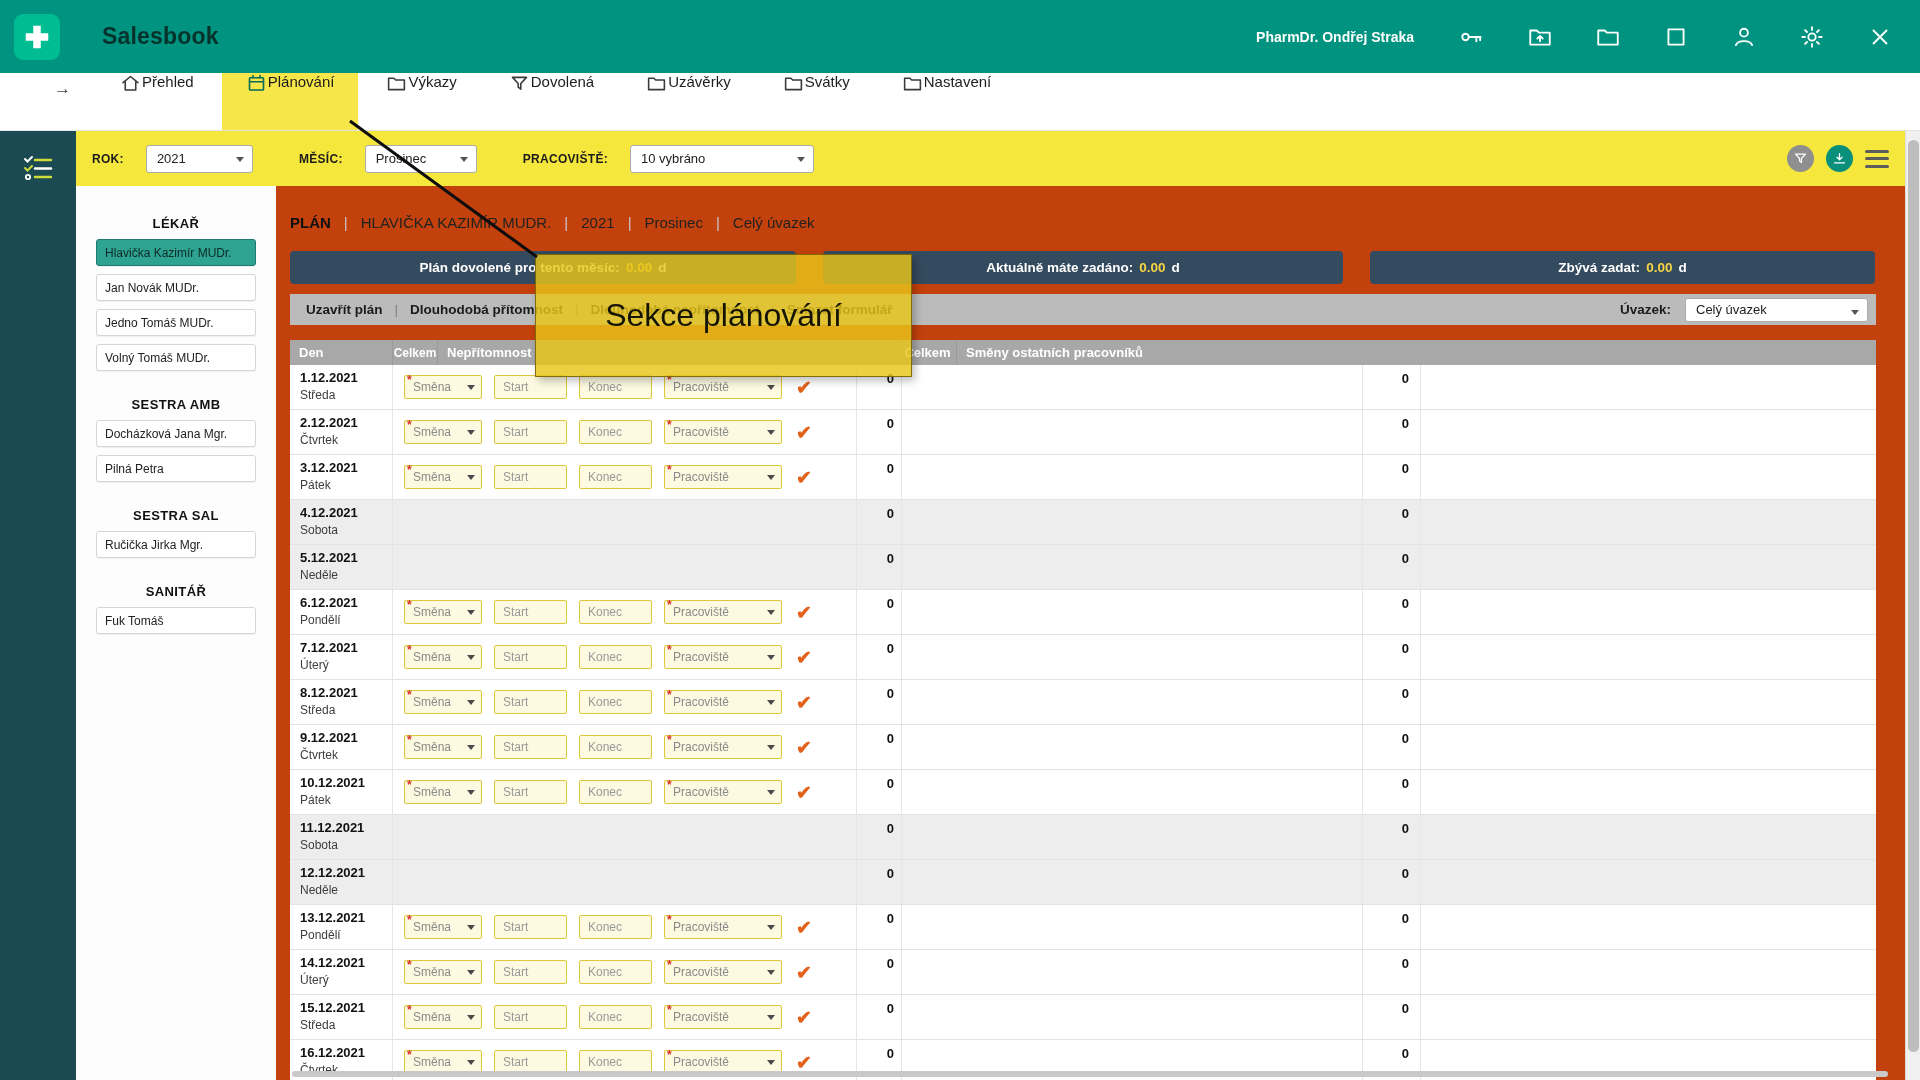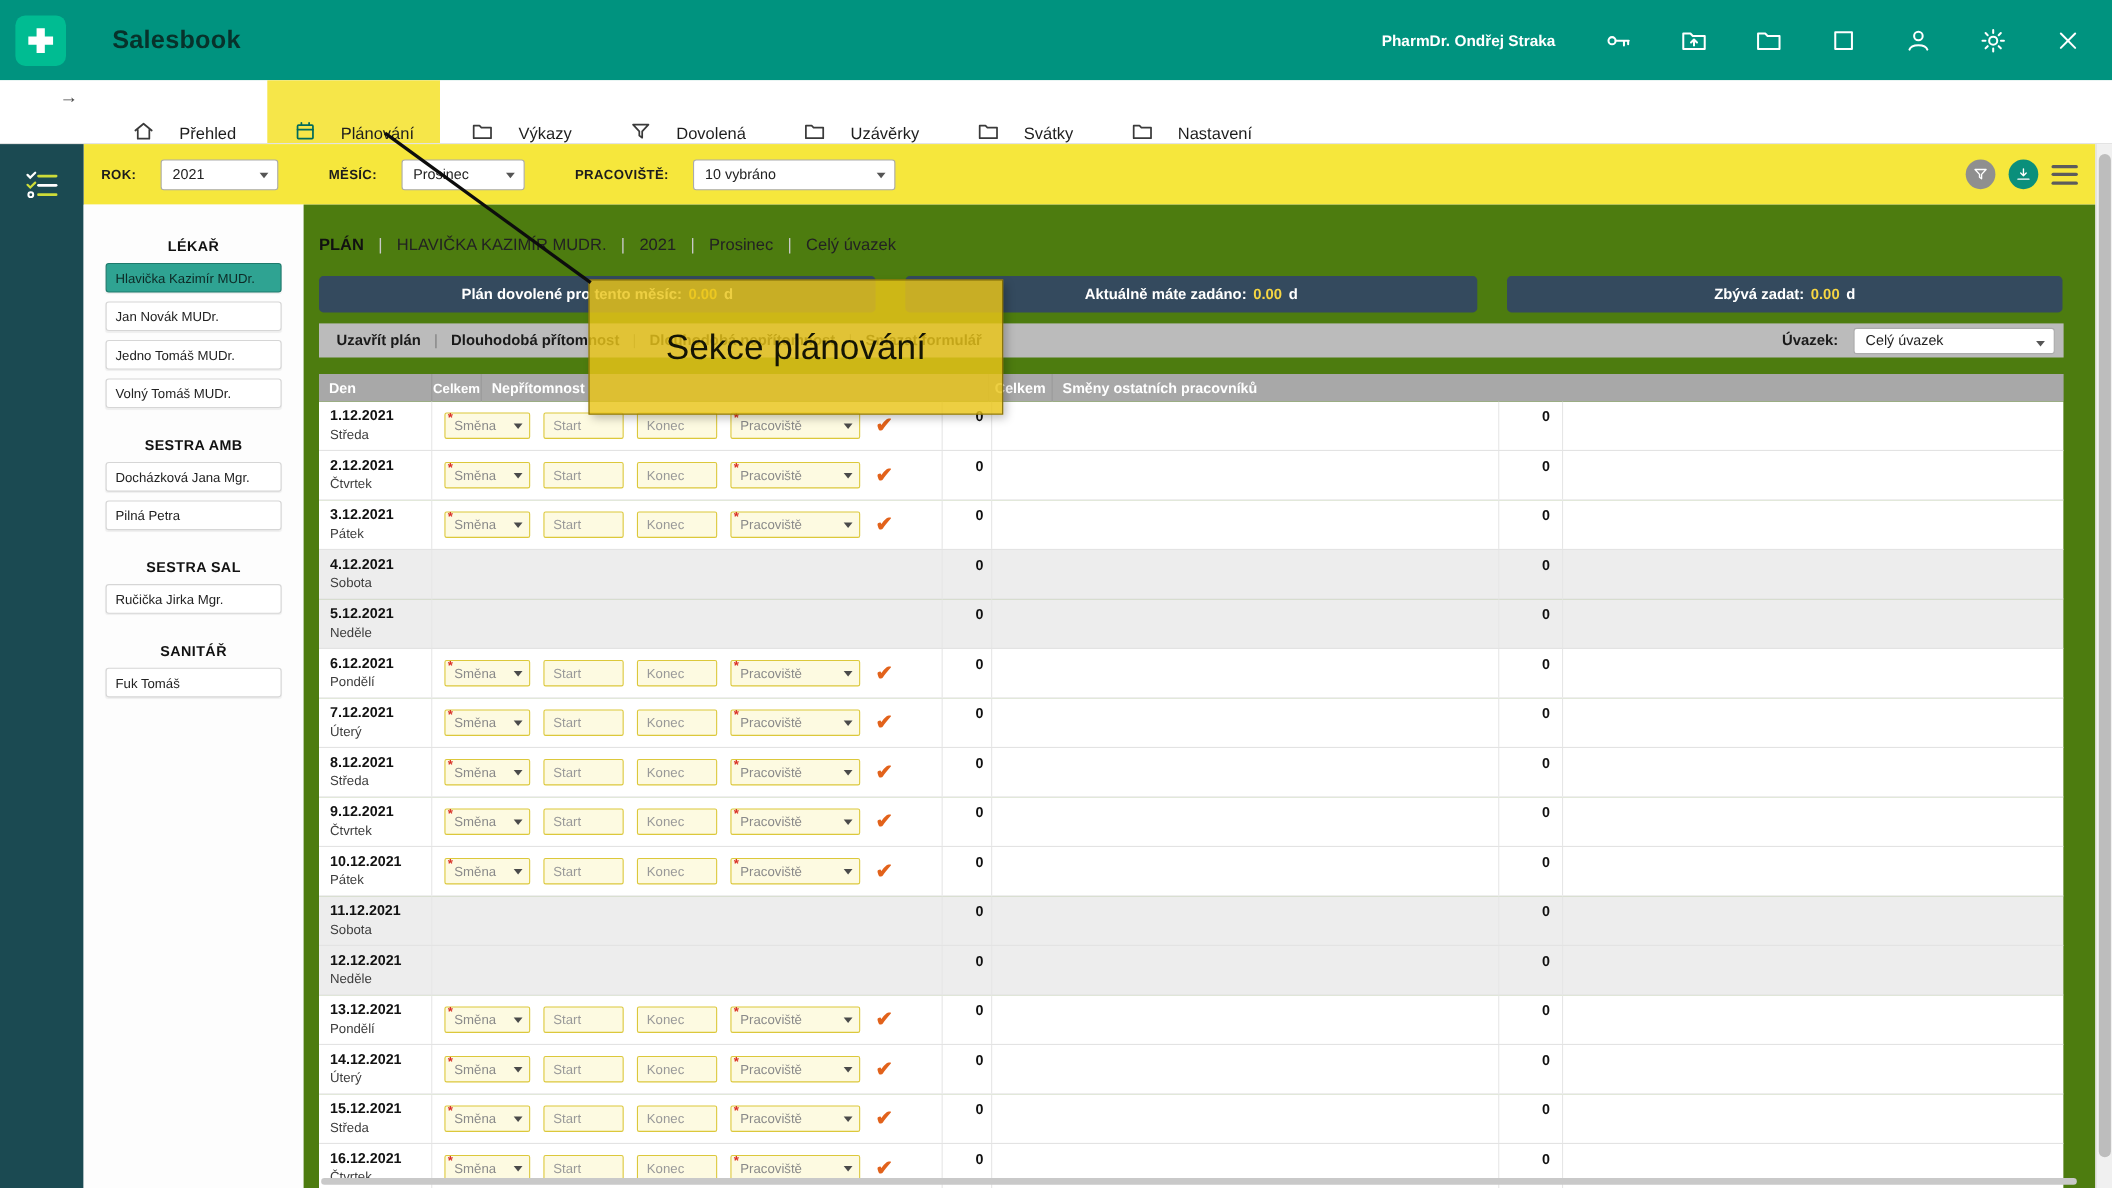--- a/index.html
+++ b/index.html
@@ -11,21 +11,21 @@
   .logo{width:46px;height:46px;margin-left:14px;background:#00BC92;border-radius:9px;display:flex;align-items:center;justify-content:center;flex:0 0 auto}
   .app-title{margin-left:42px;font-size:23px;font-weight:bold;color:#07322B;letter-spacing:.2px}
   .topbar-right{margin-left:auto;display:flex;align-items:center;gap:40px;margin-right:26px}
   .user{color:#fff;font-size:14px;font-weight:bold;margin-right:4px;white-space:nowrap}
   .hicon{width:28px;height:28px;display:flex;align-items:center;justify-content:center;cursor:pointer}
   .hicon svg{width:26px;height:26px;stroke:#fff;fill:none;stroke-width:1.7;stroke-linecap:round;stroke-linejoin:round}
 
   
   .tabs{position:absolute;top:73px;left:0;width:1920px;height:58px;background:#fff;border-bottom:1px solid #E3E3E3;display:flex;align-items:center}
   .back-arrow{position:absolute;left:54px;top:6px;font-size:17px;color:#444;cursor:pointer}
-  .tab{height:100%;display:flex;align-items:flex-end;gap:22px;padding:0 24px;font-size:15px;color:#1d1d1d;cursor:pointer;margin-left:4px}
+  .tab{height:100%;display:flex;align-items:flex-start;gap:1px;padding:0 24px;font-size:15px;color:#1d1d1d;cursor:pointer;margin-left:4px}
   .tab:first-of-type{margin-left:96px}
   .tab svg{width:21px;height:21px;stroke:#3a3a3a;fill:none;stroke-width:1.8;stroke-linecap:round;stroke-linejoin:round}
   .tab.active{background:#F6E649}
   .tab.active svg{stroke:#006B5B}
 
   
   .filterbar{position:absolute;top:131px;left:76px;right:15px;height:55px;background:#F6E73C;display:flex;align-items:center}
   .flabel{font-size:12px;font-weight:bold;color:#1c1c1c;margin-left:16px;letter-spacing:.3px}
   .flabel.ml{margin-left:46px}
   .fselect{position:relative;height:28px;background:#fff;border:1px solid #ABABAB;border-radius:3px;display:flex;align-items:center;padding:0 26px 0 10px;font-size:13px;color:#222;margin-left:22px;cursor:pointer;white-space:nowrap}
@@ -43,21 +43,21 @@
   .rail-icon{display:block;margin:22px auto 0;width:34px;height:30px;cursor:pointer}
 
   
   .staff{position:absolute;top:186px;left:76px;width:200px;bottom:0;background:#FDFDFD;overflow:hidden}
   .staff-title{text-align:center;font-size:13px;font-weight:bold;color:#111;margin-top:26px;letter-spacing:.4px}
   .staff-title:first-child{margin-top:30px}
   .member{margin:8px 20px 0 20px;height:27px;background:#fff;border:1px solid #D6D6D6;border-radius:3px;display:flex;align-items:center;padding:0 8px;font-size:12px;color:#222;cursor:pointer;box-shadow:0 1px 1px rgba(0,0,0,.06);white-space:nowrap;overflow:hidden}
   .member.selected{background:#2FA392;border-color:#1E7A6C;color:#0d2a26}
 
   
-  .content{position:absolute;top:186px;left:276px;width:1629px;bottom:0;background:#4d7c0f}
+  .content{position:absolute;top:186px;left:276px;width:1629px;bottom:0;background:#c2410c}
   .breadcrumb{position:absolute;top:28px;left:14px;display:flex;align-items:center;gap:13px;font-size:15px;color:#222;white-space:nowrap}
   .breadcrumb .b{font-weight:bold;color:#111}
   .breadcrumb .sep{color:#C9C9C9}
 
   .bars{position:absolute;top:65px;left:14px;width:1586px;display:flex;gap:27px}
   .sbar{height:33px;background:#344A5E;border-radius:4px;display:flex;align-items:center;justify-content:center;gap:6px;color:#fff;font-size:13.5px;font-weight:bold;white-space:nowrap}
   .sbar .val{color:#F6D643}
   .w1{width:506px}.w2{width:520px}.w3{width:505px}
 
   .toolbar{position:absolute;top:108px;left:14px;width:1586px;height:31px;background:#BBBBBB;display:flex;align-items:center;font-size:13.5px;color:#1a1a1a}

